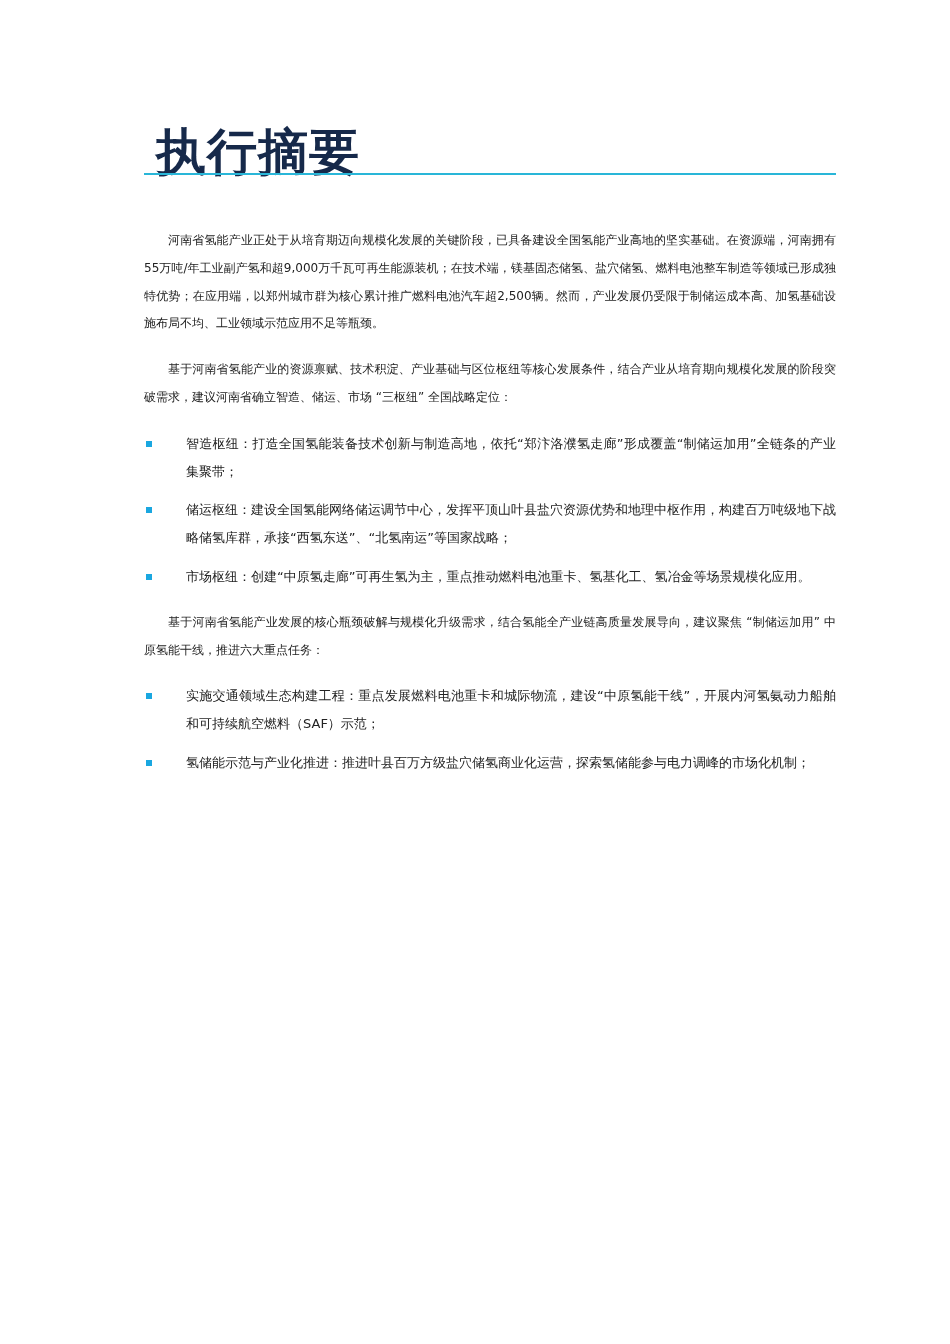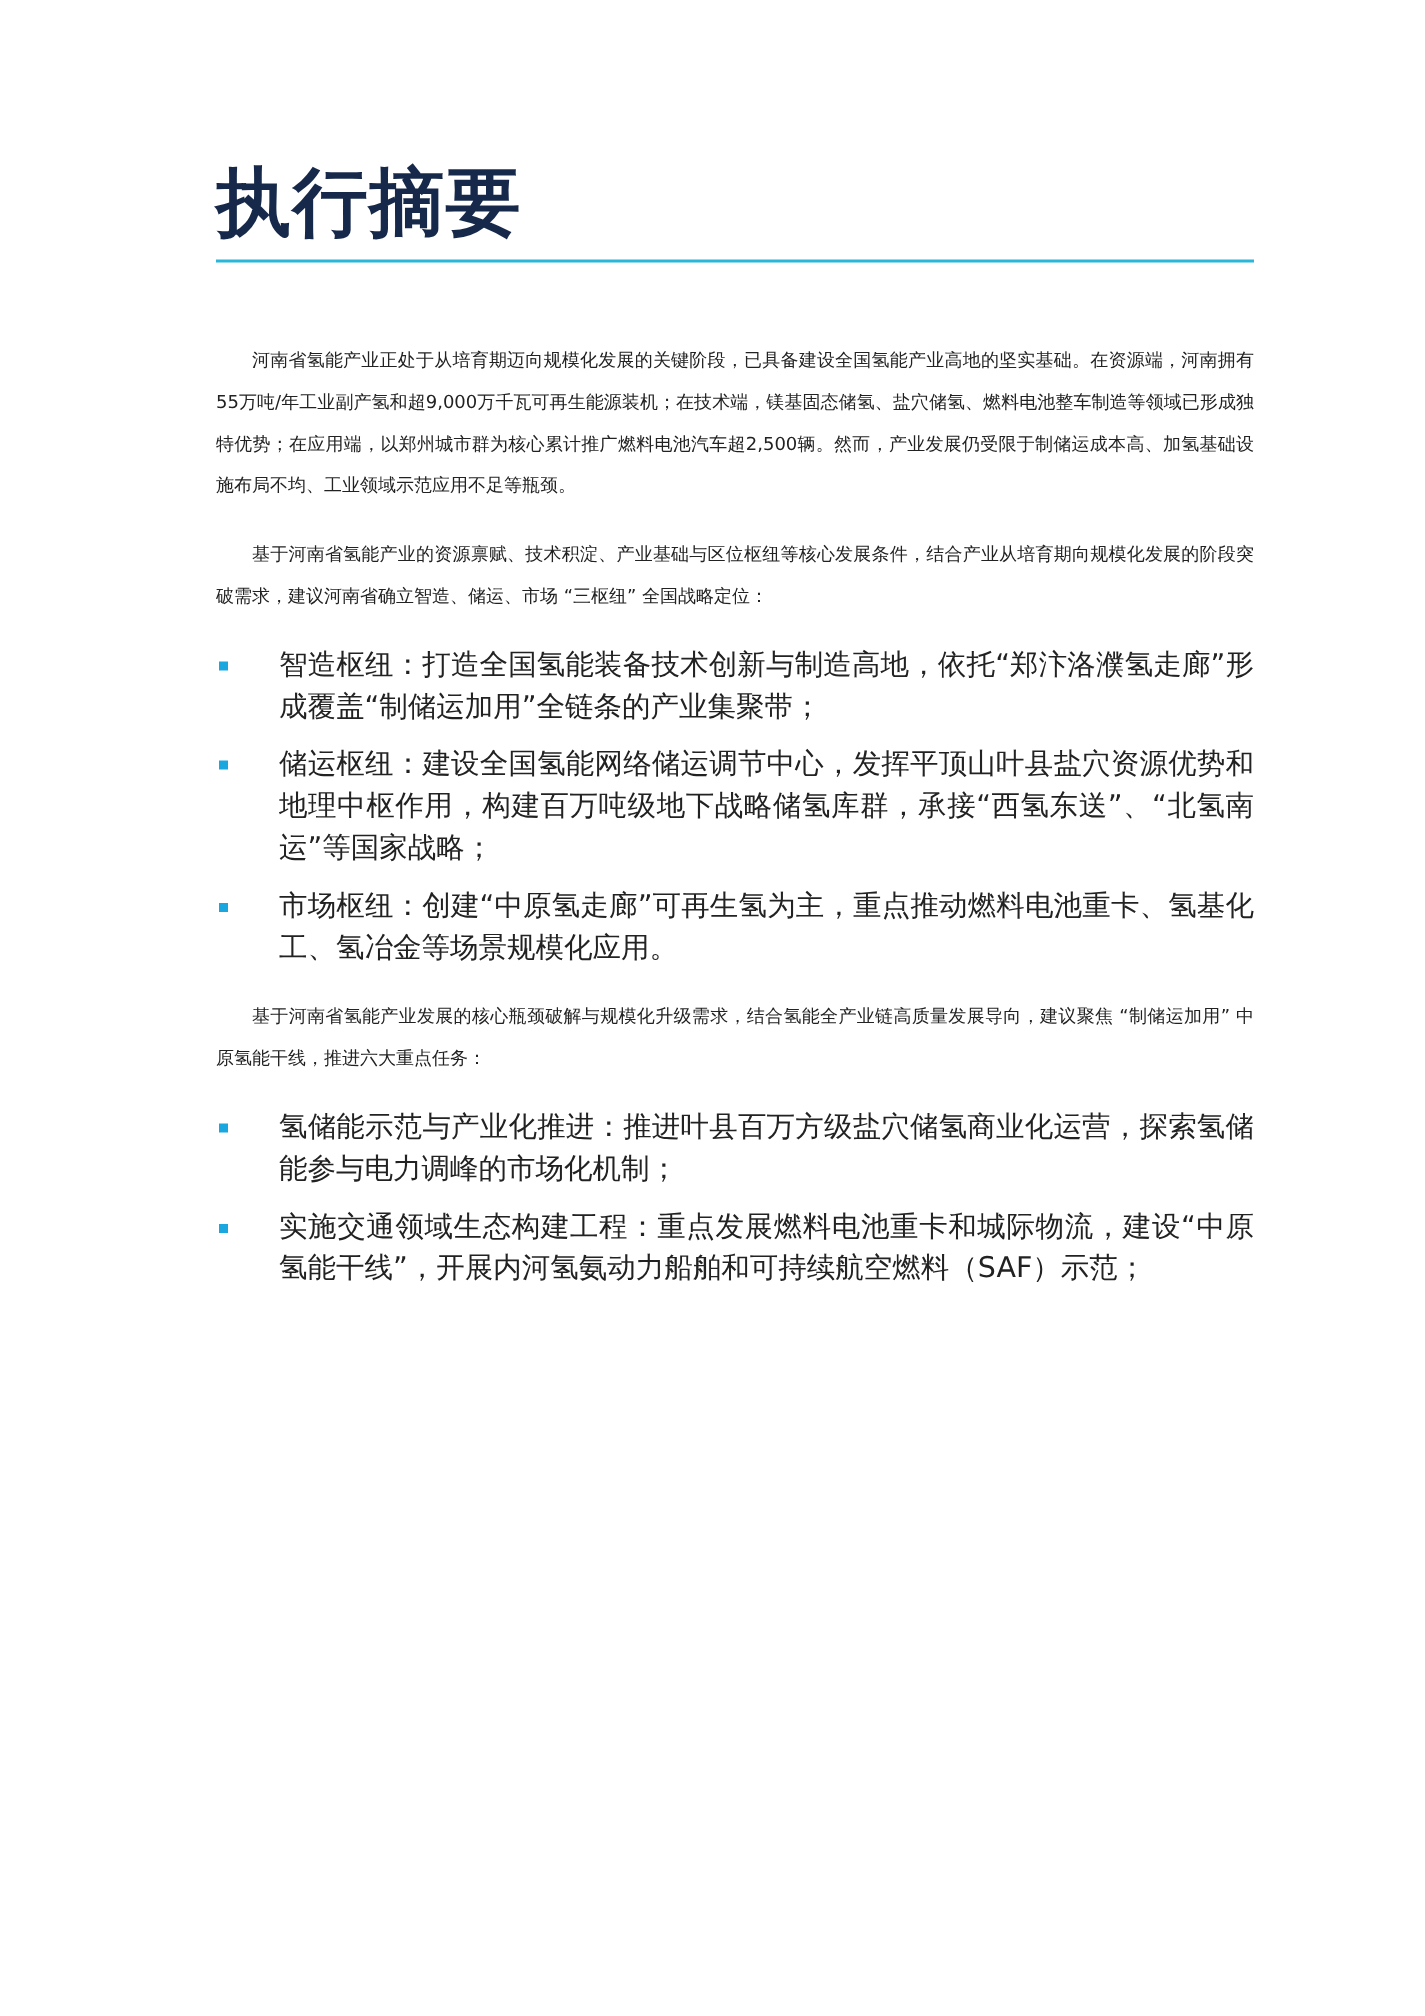--- a/index.html
+++ b/index.html
@@ -18,28 +18,27 @@
     .page {
       position: absolute;
       left: 144px;
       top: 0;
       width: 692px;
     }
     .title {
       position: absolute;
       left: 0;
       top: 108px;
-      margin: 0;
+      margin: 12px;
       font-size: 50px;
       line-height: 64px;
       font-weight: bold;
       color: #16294a;
       letter-spacing: 1px;
       white-space: nowrap;
-      font-family: Liberation Mono, monospace;
     }
     .title-rule {
       position: absolute;
       left: 0;
       top: 173px;
       width: 692px;
       height: 2px;
       background: #29b6d8;
     }
     .content {
@@ -58,21 +57,21 @@
     }
     ul.bullets {
       list-style: none;
       margin: 0 0 18px 0;
       padding: 0;
     }
     ul.bullets li {
       position: relative;
       padding-left: 42px;
       margin: 0 0 11px 0;
-      font-size: 19px;
+      font-size: 13px;
       line-height: 27.8px;
       text-align: justify;
       color: #222222;
     }
     .sq {
       position: absolute;
       left: 40px;
       top: 11px;
       width: 6px;
       height: 6px;
@@ -110,21 +109,21 @@
         <span class="sq" style="left:2px"></span>
         <span>市场枢纽：创建“中原氢走廊”可再生氢为主，重点推动燃料电池重卡、氢基化工、氢冶金等场景规模化应用。</span>
       </li>
     </ul>
 
     <p class="para">基于河南省氢能产业发展的核心瓶颈破解与规模化升级需求，结合氢能全产业链高质量发展导向，建议聚焦 “制储运加用” 中原氢能干线，推进六大重点任务：</p>
 
     <ul class="bullets">
       <li>
         <span class="sq" style="left:2px"></span>
-        <span>氢储能示范与产业化推进：推进叶县百万方级盐穴储氢商业化运营，探索氢储能参与电力调峰的市场化机制；</span>
+        <span>实施交通领域生态构建工程：重点发展燃料电池重卡和城际物流，建设“中原氢能干线”，开展内河氢氨动力船舶和可持续航空燃料（SAF）示范；</span>
       </li>
       <li>
         <span class="sq" style="left:2px"></span>
-        <span>实施交通领域生态构建工程：重点发展燃料电池重卡和城际物流，建设“中原氢能干线”，开展内河氢氨动力船舶和可持续航空燃料（SAF）示范；</span>
+        <span>氢储能示范与产业化推进：推进叶县百万方级盐穴储氢商业化运营，探索氢储能参与电力调峰的市场化机制；</span>
       </li>
     </ul>
   </div>
 </div>
 
 </body></html>

